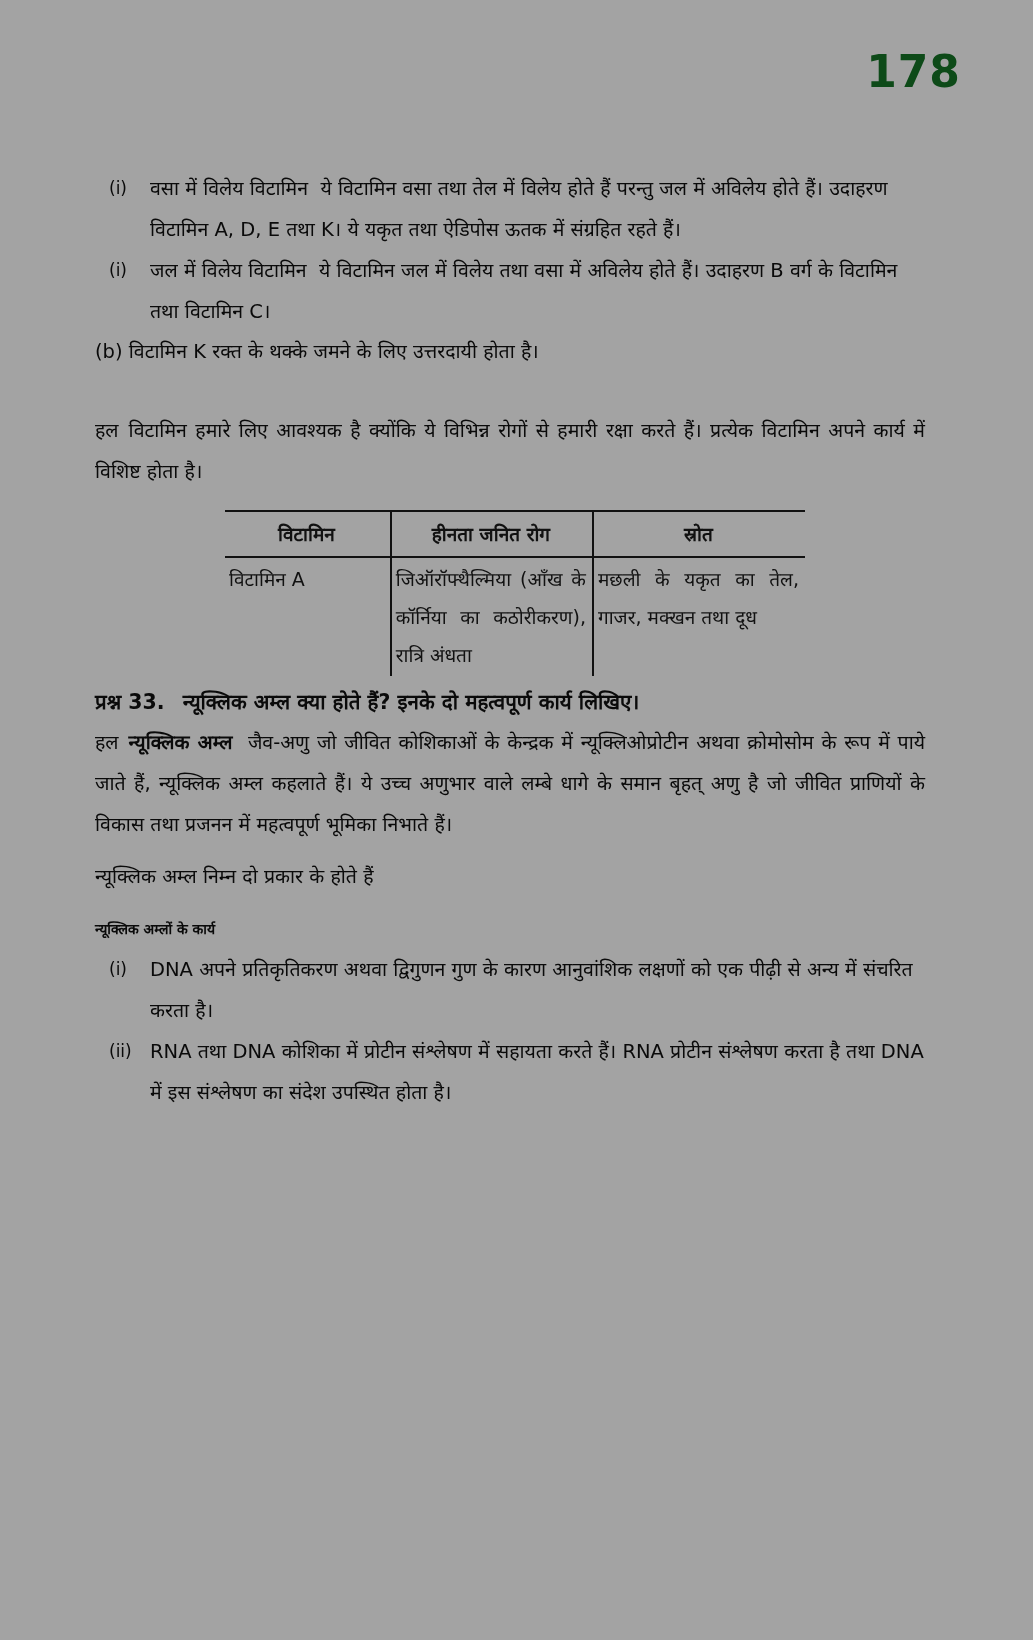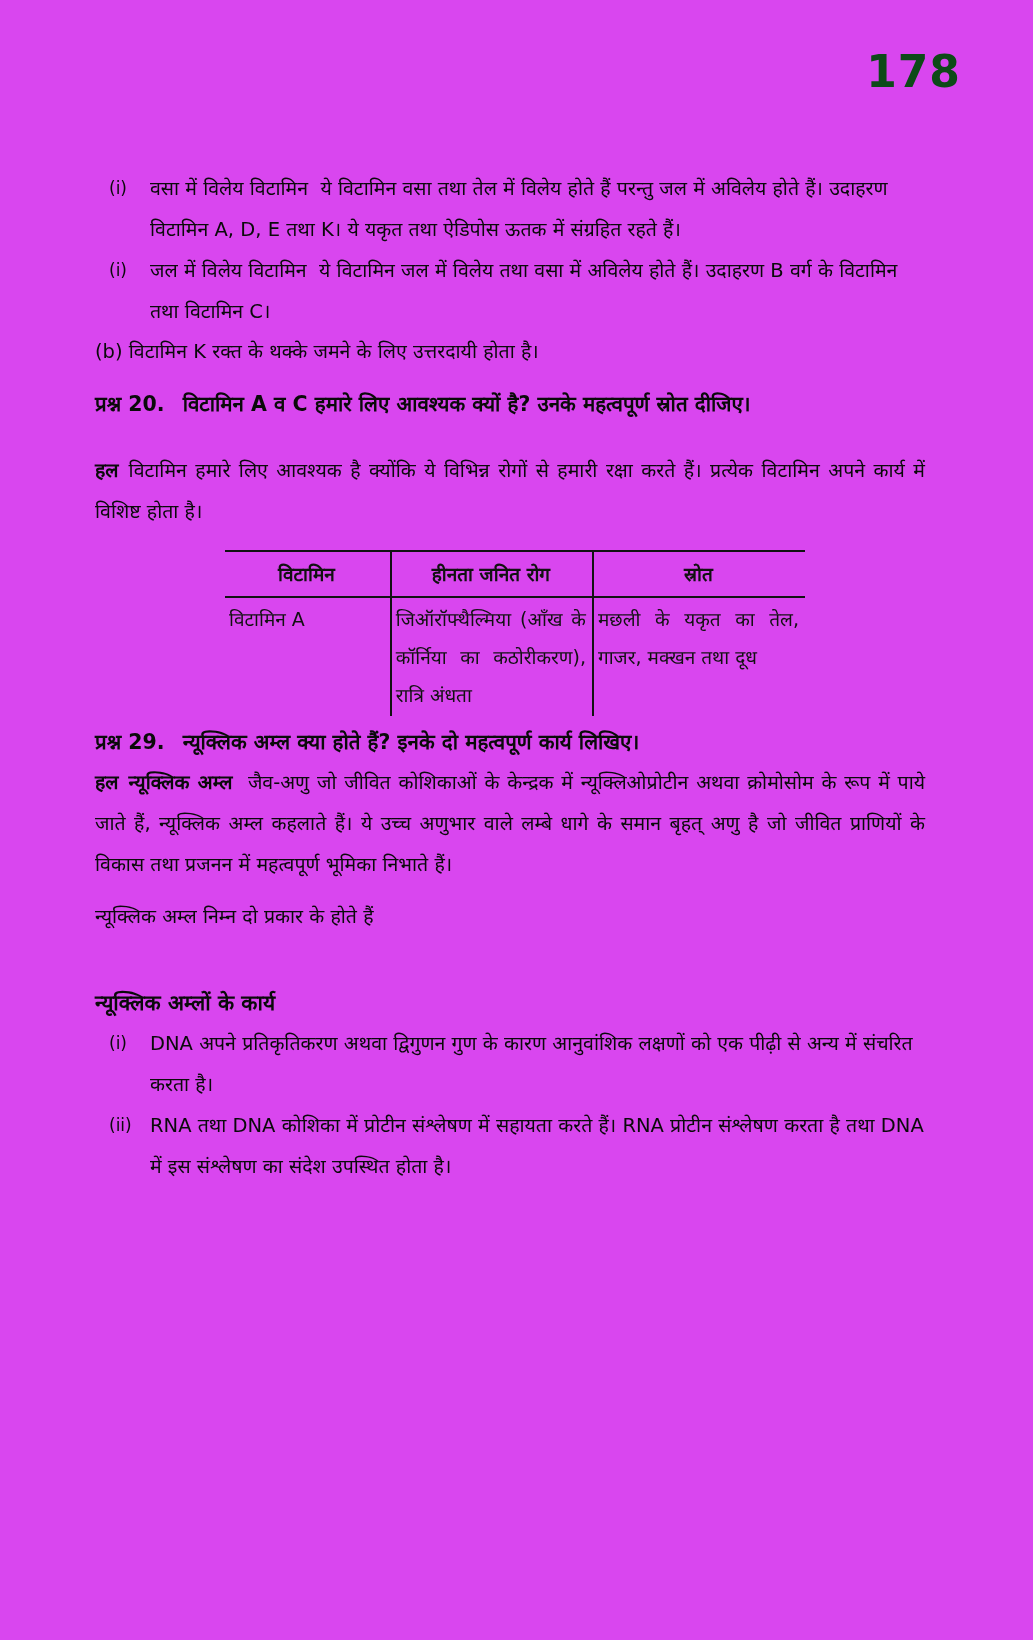--- a/index.html
+++ b/index.html
@@ -10,21 +10,21 @@
   }
   body {
     font-family: "Liberation Serif", "DejaVu Serif", serif;
     color: #111111;
   }
   .page {
     position: relative;
     width: 1033px;
     height: 1640px;
     margin: 0 auto;
-    background: #d946ef;
+    background: #a3a3a3;
     overflow: hidden;
   }
 
   
   .page-number {
     position: absolute;
     top: 46px;
     right: 72px;
     font-family: "DejaVu Sans", sans-serif;
     font-weight: bold;
@@ -91,21 +91,21 @@
   }
   .question-line .qlabel {
     font-weight: bold;
     margin-right: 18px;
   }
   .question-line .qtext {
     font-weight: bold;
   }
 
   .solution-label {
-    font-weight: bold;
+    font-weight: normal;
     margin-right: 10px;
     margin-top: 37px;
   }
   .inline-bold { font-weight: bold; }
 
   
   .vit-table-wrap {
     margin: 18px 0 6px 130px;
     width: 580px;
   }
@@ -145,23 +145,22 @@
   td.col-vitamin { width: 165px; }
   td.col-disease { width: 198px; text-align: justify; text-align-last: left; }
   td.col-source  { width: 217px; text-align: justify; text-align-last: left; }
   th.col-vitamin { width: 165px; }
   th.col-disease { width: 198px; margin-left: 28px; }
   th.col-source  { width: 217px; }
 
   
   .subheading {
     font-weight: bold;
-    font-size: 21px;
+    font-size: 14px;
     line-height: 40px;
-    margin-top: 34px;
   }
 
   .plain-line { line-height: 40px; }
 </style>
 </head>
 <body>
 
 <div class="page">
 
   <div class="page-number">178</div>
@@ -180,23 +179,20 @@
       </li>
     </ul>
 
     <div class="hindi plain-line">
       <span>(b)</span>
       <span>विटामिन K रक्त के थक्के जमने के लिए उत्तरदायी होता है।</span>
     </div>
 
     <div class="spacer-sm"></div>
 
-    <div class="hindi question-line">
-      <span class="qlabel">प्रश्न 20.</span><span class="qtext">विटामिन A व C हमारे लिए आवश्यक क्यों है? उनके महत्वपूर्ण स्रोत दीजिए।</span>
-    </div>
 
     <div class="spacer-md"></div>
 
     <div class="hindi para">
       <span class="solution-label">हल</span><span>विटामिन हमारे लिए आवश्यक है क्योंकि ये विभिन्न रोगों से हमारी रक्षा करते हैं। प्रत्येक विटामिन अपने कार्य में विशिष्ट होता है।</span>
     </div>
 
     <div class="vit-table-wrap">
       <table class="vit-table">
         <thead>
@@ -210,21 +206,21 @@
           <tr>
             <td class="col-vitamin">विटामिन A</td>
             <td class="col-disease">जिऑरॉफ्थैल्मिया (आँख के कॉर्निया का कठोरीकरण), रात्रि अंधता</td>
             <td class="col-source">मछली के यकृत का तेल, गाजर, मक्खन तथा दूध</td>
           </tr>
         </tbody>
       </table>
     </div>
 
     <div class="hindi question-line">
-      <span class="qlabel">प्रश्न 29.</span><span class="qtext">न्यूक्लिक अम्ल क्या होते हैं? इनके दो महत्वपूर्ण कार्य लिखिए।</span>
+      <span class="qlabel">प्रश्न 33.</span><span class="qtext">न्यूक्लिक अम्ल क्या होते हैं? इनके दो महत्वपूर्ण कार्य लिखिए।</span>
     </div>
 
     <div class="hindi para">
       <span class="solution-label">हल</span><b class="inline-bold">न्यूक्लिक अम्ल</b>&nbsp; <span>जैव-अणु जो जीवित कोशिकाओं के केन्द्रक में न्यूक्लिओप्रोटीन अथवा क्रोमोसोम के रूप में पाये जाते हैं, न्यूक्लिक अम्ल कहलाते हैं। ये उच्च अणुभार वाले लम्बे धागे के समान बृहत् अणु है जो जीवित प्राणियों के विकास तथा प्रजनन में महत्वपूर्ण भूमिका निभाते हैं।</span>
     </div>
 
     <div class="spacer-sm"></div>
 
     <div class="hindi plain-line">न्यूक्लिक अम्ल निम्न दो प्रकार के होते हैं</div>
 

